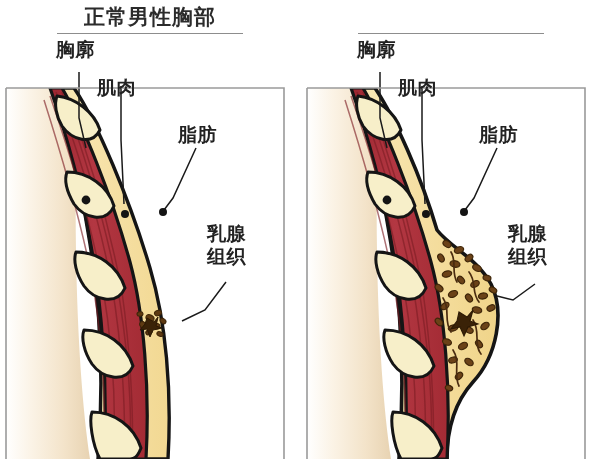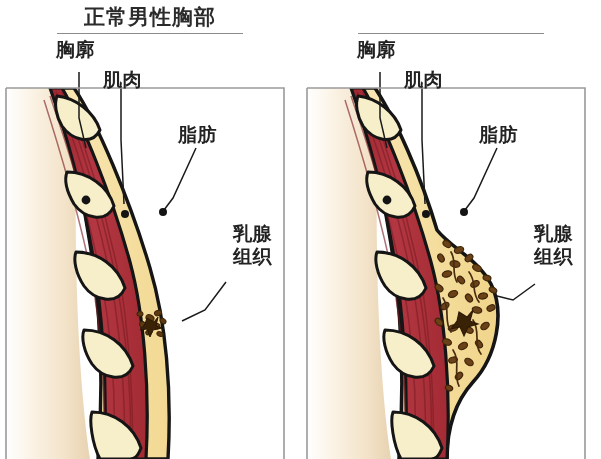--- a/index.html
+++ b/index.html
@@ -37,24 +37,24 @@
   .label{
     position:absolute;
     font-size:19px;
     font-weight:700;
     color:#222222;
     letter-spacing:0.5px;
     line-height:23px;
     white-space:nowrap;
   }
   .label-ribcage{left:56px;top:38px;}
-  .label-muscle{left:97px;top:68px;margin-left:6px;}
+  .label-muscle{left:97px;top:76px;}
   .label-fat{left:178px;top:123px;}
   .label-breast{left:207px;top:222px;text-align:left;}
-  .label-breast span{display:block;margin-left:26px;}
+  .label-breast span{display:block;}
 
   .art{position:absolute;left:0;top:0;width:300px;height:459px;}
 </style>
 </head>
 <body>
 
 <div class="figure">
 
   <div class="panel panel-left">
 

